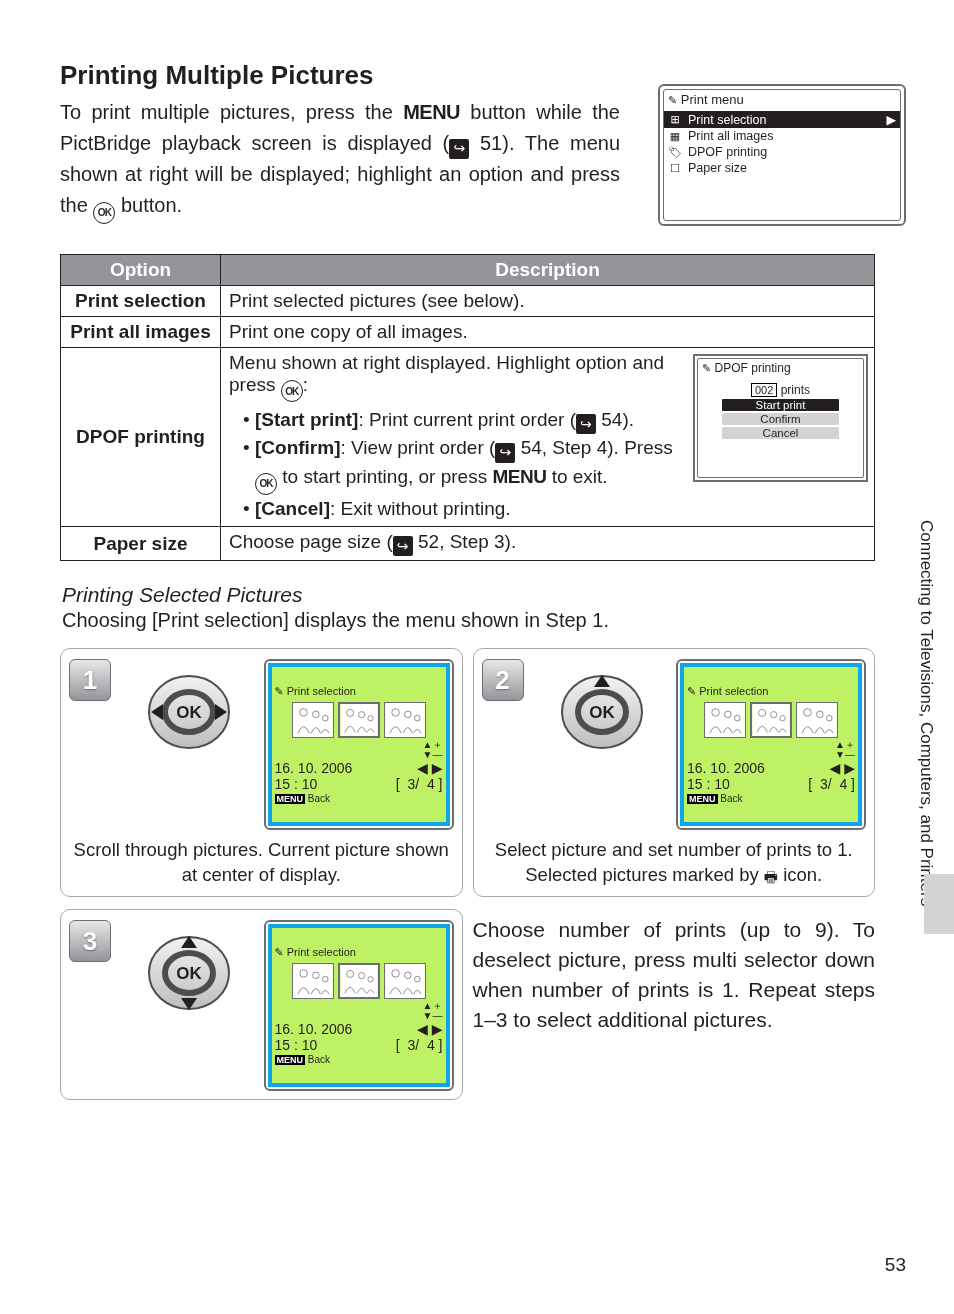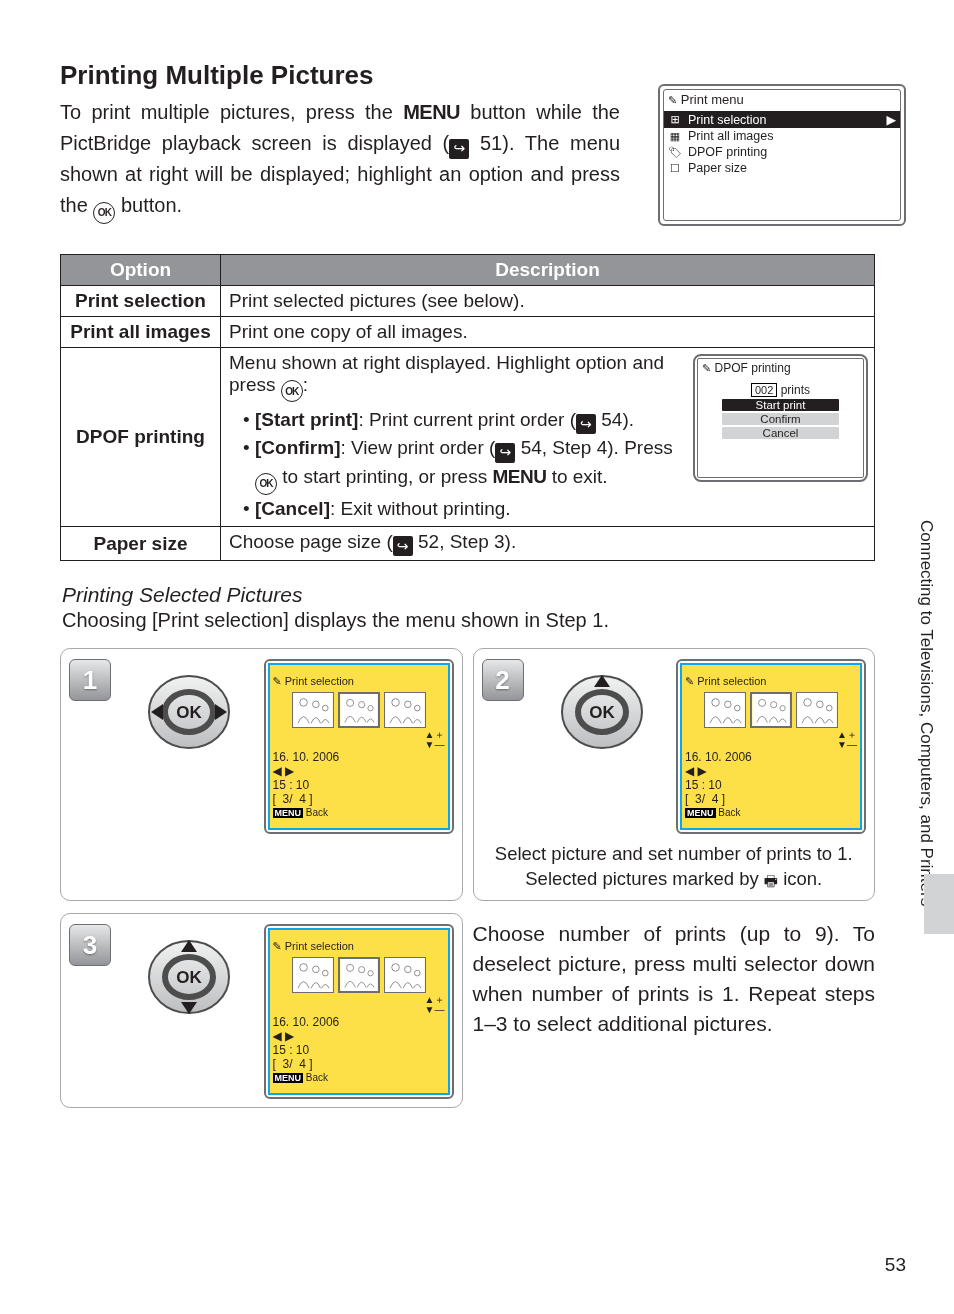--- a/index.html
+++ b/index.html
@@ -109,21 +109,21 @@
   .dpof-desc { position:relative; padding-right:180px !important; }
   .dpof-desc ul { margin:4px 0 0 0; padding-left:14px; list-style: none; }
   .dpof-desc li { position:relative; padding-left:12px; line-height:1.45; }
   .dpof-desc li::before { content:"•"; position:absolute; left:0; }
 
   .dpof-mini {
     position:absolute;
     right:6px; top:6px;
     width:175px;
     border:2px solid #6d6e71;
-    border-radius:8px;
+    border-radius:0;
     padding:2px;
   }
   .dpof-mini-inner {
     border:1.5px solid #6d6e71; border-radius:2px;
     background:#fff;
     font-size:12px;
     text-align:center;
     height:120px;
     position:relative;
   }
@@ -168,32 +168,32 @@
   .selector-svg { width:100px; height:90px; margin-left:20px; margin-top:8px; }
   .mini-lcd {
     width:190px;
     margin-left:auto;
     border:2px solid #6d6e71;
     border-radius:6px;
     padding:2px;
     align-self:flex-start;
   }
   .mini-lcd-inner {
-    border:2px solid #0ea5e9;
-    background:#fde047;
+    border:4px solid #0ea5e9;
+    background:#bef264;
     font-size:10.5px;
-    padding:10px 3px;
+    padding:18px 3px;
     position:relative;
   }
   .lcd-title { font-size:11px; }
   .thumbs { display:flex; gap:4px; justify-content:center; margin:4px 0 2px; }
   .thumb { width:42px; height:36px; border:1px solid #6d6e71; position:relative; overflow:hidden; }
   .thumb svg { width:100%; height:100%; }
   .arrows-row { display:flex; justify-content:flex-end; gap:2px; font-size:10px; line-height:1; }
-  .lcd-bottom { display:flex; font-size:12px;flex-direction:column; }
+  .lcd-bottom { display:flex; justify-content:space-between; font-size:14px; }
   .lcd-menu-back { font-size:10px; margin-top:1px; }
   .lcd-menu-box { background:#000; color:#fff; padding:0 2px; font-size:9px; font-weight:bold; display:inline-block; }
   .card-caption {
     font-size:18.5px;
     text-align:center;
     margin-top:8px;
     line-height:1.35;
   }
   .step3-row .card-side-text {
     flex:1;
@@ -380,20 +380,21 @@
                 <span class="hl-arrows">◀    ▶</span>
               </div>
               <div class="lcd-bottom">
                 <span>15 : 10</span>
                 <span>[ &nbsp;<span>3/</span>&nbsp;&nbsp;<span>4</span> ]</span>
               </div>
               <div class="lcd-menu-back"><span class="lcd-menu-box">MENU</span> <span>Back</span></div>
             </div>
           </div>
         </div>
+        <div class="card-caption">Scroll through pictures.  Current picture shown at center of display.</div>
       </div>
 
       <div class="card">
         <div class="card-top">
           <div class="numbadge">2</div>
           <svg class="selector-svg" viewBox="0 0 100 90">
               <use href="#selector-up"></use>
             </svg>
           <div class="mini-lcd">
             <div class="mini-lcd-inner">

